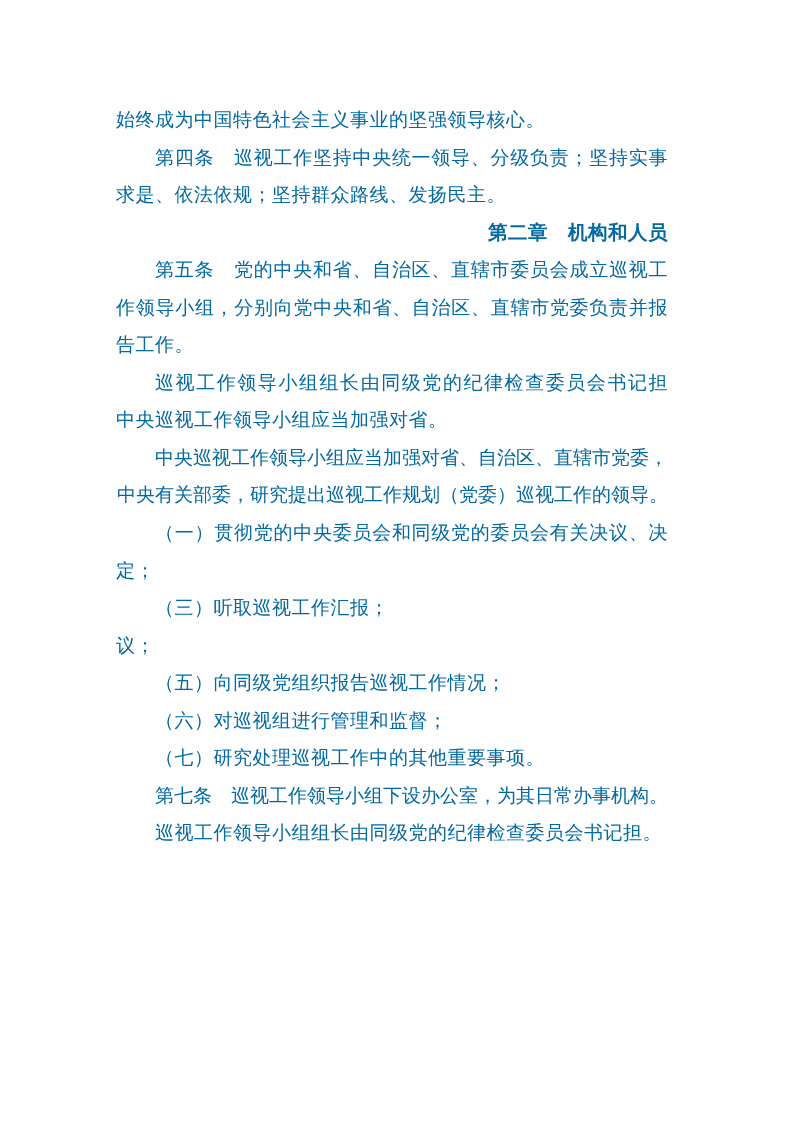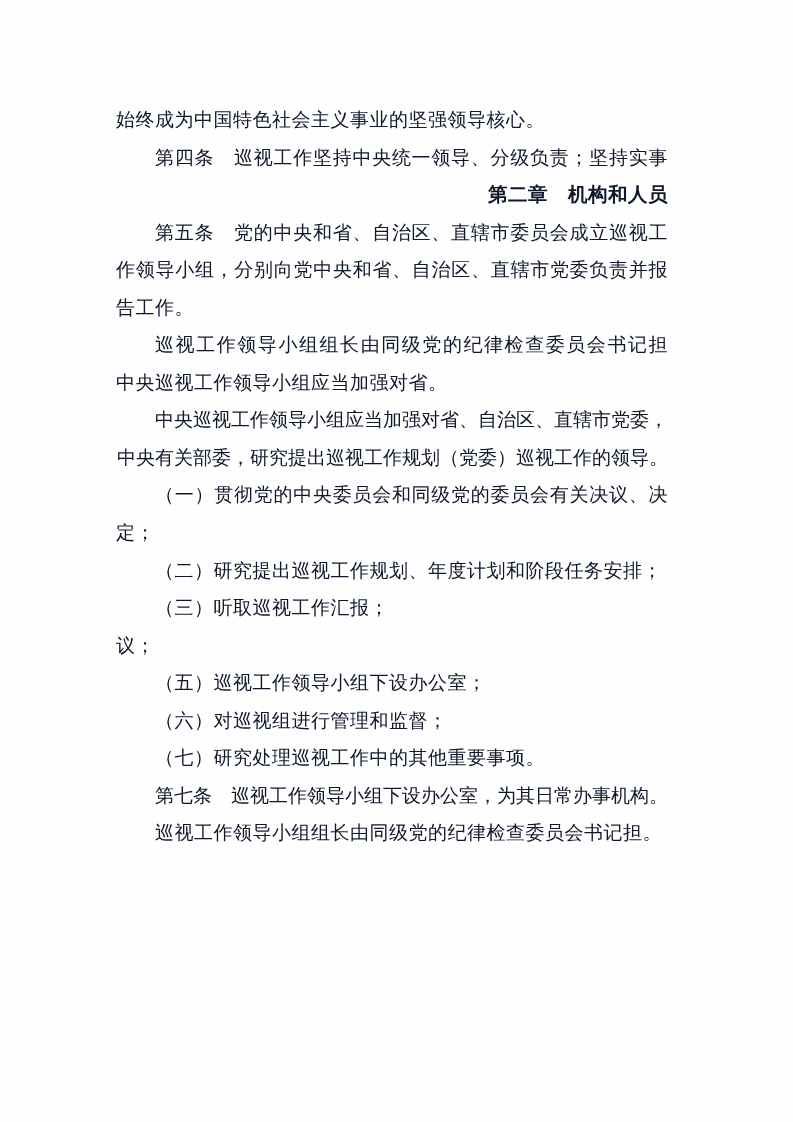--- a/index.html
+++ b/index.html
@@ -7,21 +7,21 @@
     padding: 0;
     background: #ffffff;
   }
   .page {
     position: relative;
     width: 793px;
     height: 1122px;
     background: #fefefe;
     overflow: hidden;
     font-family: "Liberation Serif", "DejaVu Serif", serif;
-    color: #0f172a;
+    color: #0369a1;
   }
   .text-body {
     position: absolute;
     left: 116px;
     top: 101px;
     width: 552px;
   }
   .line {
     height: 37.55px;
     line-height: 37.55px;
@@ -49,32 +49,32 @@
     white-space: normal;
   }
 </style>
 </head>
 <body>
 
 <div class="page">
   <div class="text-body">
     <div class="line">始终成为中国特色社会主义事业的坚强领导核心。</div>
     <div class="line indent justify">第四条　巡视工作坚持中央统一领导、分级负责；坚持实事</div>
+    <div class="line">求是、依法依规；坚持群众路线、发扬民主。</div>
     <div class="line heading">第二章　机构和人员</div>
     <div class="line indent justify">第五条　党的中央和省、自治区、直辖市委员会成立巡视工</div>
     <div class="line justify">作领导小组，分别向党中央和省、自治区、直辖市党委负责并报</div>
     <div class="line">告工作。</div>
     <div class="line indent justify">巡视工作领导小组组长由同级党的纪律检查委员会书记担</div>
     <div class="line">中央巡视工作领导小组应当加强对省。</div>
     <div class="line indent tight">中央巡视工作领导小组应当加强对省、自治区、直辖市党委，</div>
     <div class="line tight">中央有关部委，研究提出巡视工作规划（党委）巡视工作的领导。</div>
     <div class="line indent justify">（一）贯彻党的中央委员会和同级党的委员会有关决议、决</div>
     <div class="line">定；</div>
-    <div class="line indent">（二）研究提出巡视工作规划、年度计划和阶段任务安排；</div>
     <div class="line indent">（三）听取巡视工作汇报；</div>
     <div class="line">议；</div>
-    <div class="line indent">（五）巡视工作领导小组下设办公室；</div>
+    <div class="line indent">（五）向同级党组织报告巡视工作情况；</div>
     <div class="line indent">（六）对巡视组进行管理和监督；</div>
     <div class="line indent">（七）研究处理巡视工作中的其他重要事项。</div>
     <div class="line indent tight">第七条　巡视工作领导小组下设办公室，为其日常办事机构。</div>
     <div class="line indent">巡视工作领导小组组长由同级党的纪律检查委员会书记担。</div>
   </div>
 </div>
 
 </body></html>

